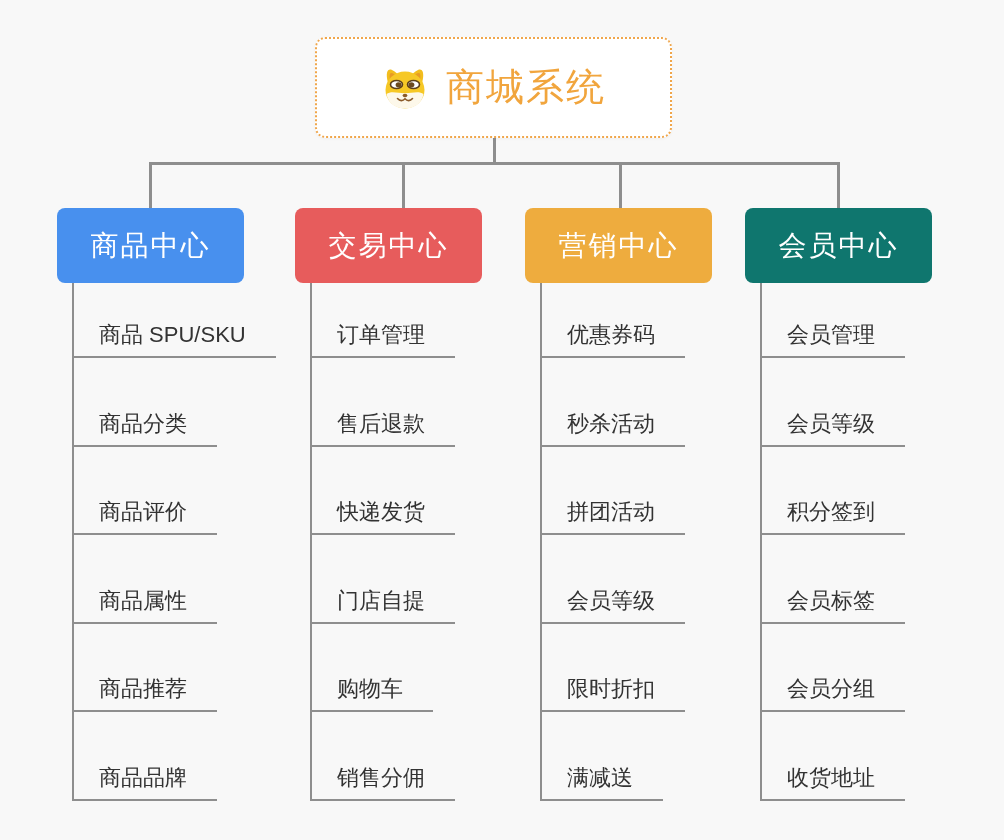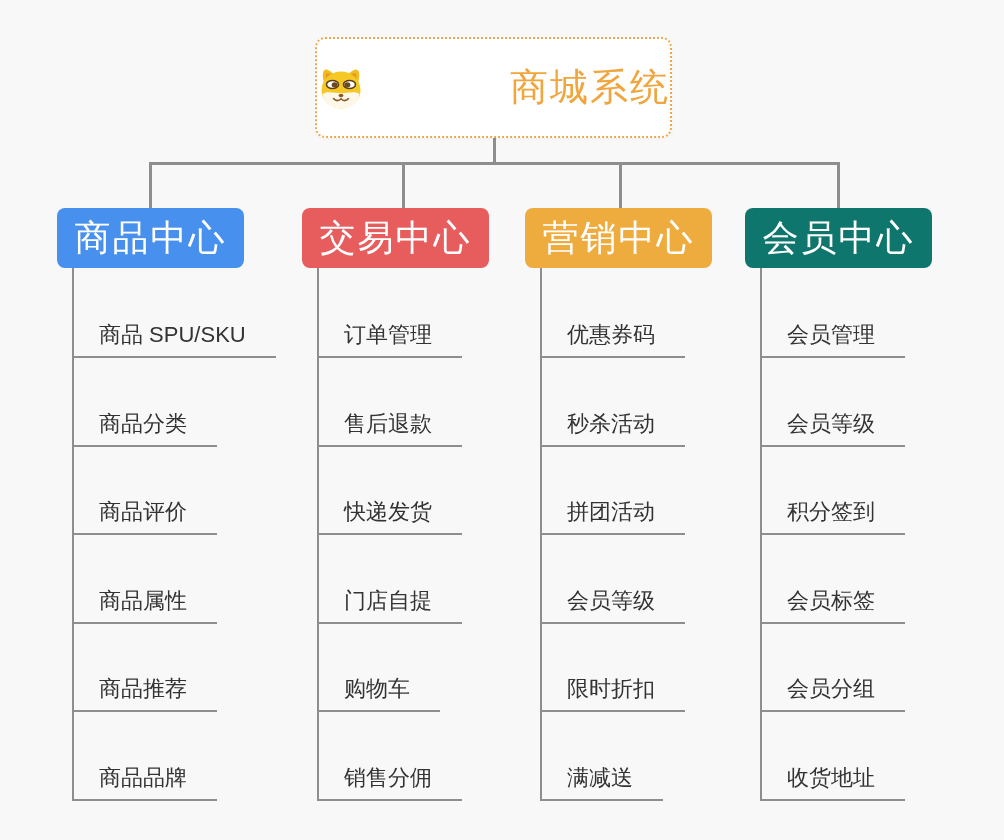--- a/index.html
+++ b/index.html
@@ -10,48 +10,48 @@
     font-family:"Liberation Sans","DejaVu Sans",sans-serif;
     overflow:hidden;
   }
 
   
   .root-node {
     position:absolute; left:315px; top:37px; width:357px; height:101px;
     background:#ffffff;
     border:2px dotted #f0a64b;
     border-radius:10px;
-    display:flex; align-items:center; justify-content:space-between; gap:17px;
+    display:flex; align-items:center; justify-content:center; gap:17px;
     box-shadow:0 1px 3px rgba(0,0,0,.04);
   }
   .root-title {
     font-size:38px; color:#f1a53d; letter-spacing:2px; font-weight:500;
     white-space:nowrap;
   }
 
   
   .cline { position:absolute; background:#8e8e8e; }
   .stem-root { left:493px; top:138px; width:3px; height:26px; }
   .bus      { left:149px; top:162px; width:691px; height:3px; }
   .drop-0 { left:149px; top:162px; width:3px; height:46px; }
   .drop-1 { left:402px; top:162px; width:3px; height:46px; }
   .drop-2 { left:619px; top:162px; width:3px; height:46px; }
   .drop-3 { left:837px; top:162px; width:3px; height:46px; }
 
   
   .branch { position:absolute; top:208px; width:270px; height:600px; }
   .branch-0 { left:57px; }
-  .branch-1 { left:302px; }
+  .branch-1 { left:295px; }
   .branch-2 { left:525px; }
   .branch-3 { left:745px; }
 
   .branch-header {
-    position:relative; width:187px; height:60px; border-radius:8px;
+    position:relative; width:187px; height:75px; border-radius:8px;
     display:flex; align-items:center; justify-content:center;
-    color:#ffffff; font-size:36px; font-weight:500; letter-spacing:2px;
+    color:#ffffff; font-size:28px; font-weight:500; letter-spacing:2px;
     white-space:nowrap; z-index:2;
   }
 
   .trunk {
     position:absolute; left:15px; top:60px; width:2px; height:531px;
     background:#8e8e8e;
   }
 
   .leaf {
     position:absolute; left:15px;

